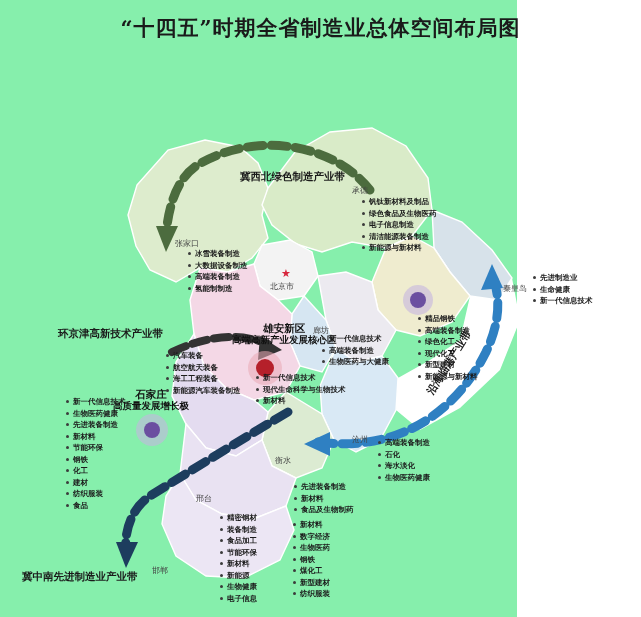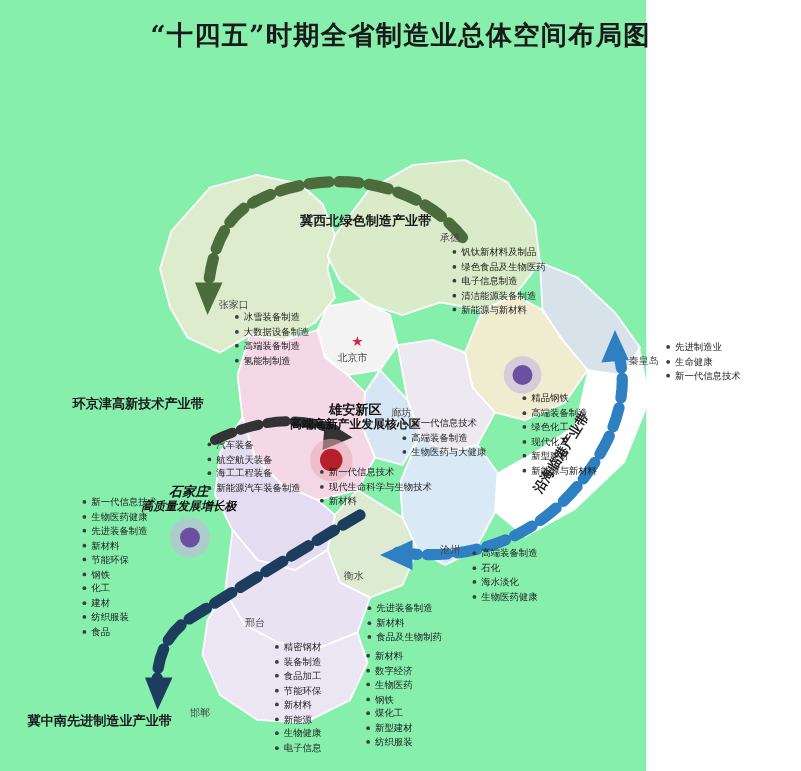--- a/index.html
+++ b/index.html
@@ -51,20 +51,21 @@
   .label.city-name {
     font-size: 8px;
     color: #444;
   }
   .bullet-list {
     position: absolute;
     font-size: 7.5px;
     color: #1c1c1c;
     line-height: 11.5px;
     white-space: nowrap;
+    font-weight: bold;
   }
   .bullet-list div {
     position: relative;
     padding-left: 7px;
   }
   .bullet-list div::before {
     content: "";
     position: absolute;
     left: 0;
     top: 4px;
@@ -162,29 +163,29 @@
       <circle cx="418" cy="300" r="8" fill="#6b4fa0"></circle>
       <circle cx="152" cy="430" r="16" fill="#c4b5e0" opacity="0.6"></circle>
       <circle cx="152" cy="430" r="8" fill="#6b4fa0"></circle>
     </g>
   </svg>
 
   <div class="beijing-star" style="left:281px; top:268px;">★</div>
   <div class="label city-name" style="left:270px; top:281px;">北京市</div>
 
   <div class="belt-label" style="left:240px; top:170px;">冀西北绿色制造产业带</div>
-  <div class="belt-label" style="left:58px; top:316px;">环京津高新技术产业带</div>
+  <div class="belt-label" style="left:58px; top:327px;">环京津高新技术产业带</div>
   <div class="belt-label" style="left:424px; top:390px; transform: rotate(-58deg); transform-origin: left top;">沿海临港产业带</div>
   <div class="belt-label" style="left:22px; top:570px;">冀中南先进制造业产业带</div>
 
   <div class="node-label" style="left:232px; top:322px;">
     <div class="big">雄安新区</div>
     <div>高端高新产业发展核心区</div>
   </div>
-  <div class="node-label" style="left:113px; top:388px;font-style:italic;">
+  <div class="node-label" style="left:113px; top:388px;">
     <div class="big">石家庄</div>
     <div>高质量发展增长极</div>
   </div>
 
   <div id="city-names">
       <div class="label city-name" style="left: 175px; top: 238px;">张家口</div>
       <div class="label city-name" style="left: 352px; top: 185px;">承德</div>
       <div class="label city-name" style="left: 503px; top: 283px;">秦皇岛</div>
       <div class="label city-name" style="left: 313px; top: 325px;">廊坊</div>
       <div class="label city-name" style="left: 352px; top: 434px;">沧州</div>

